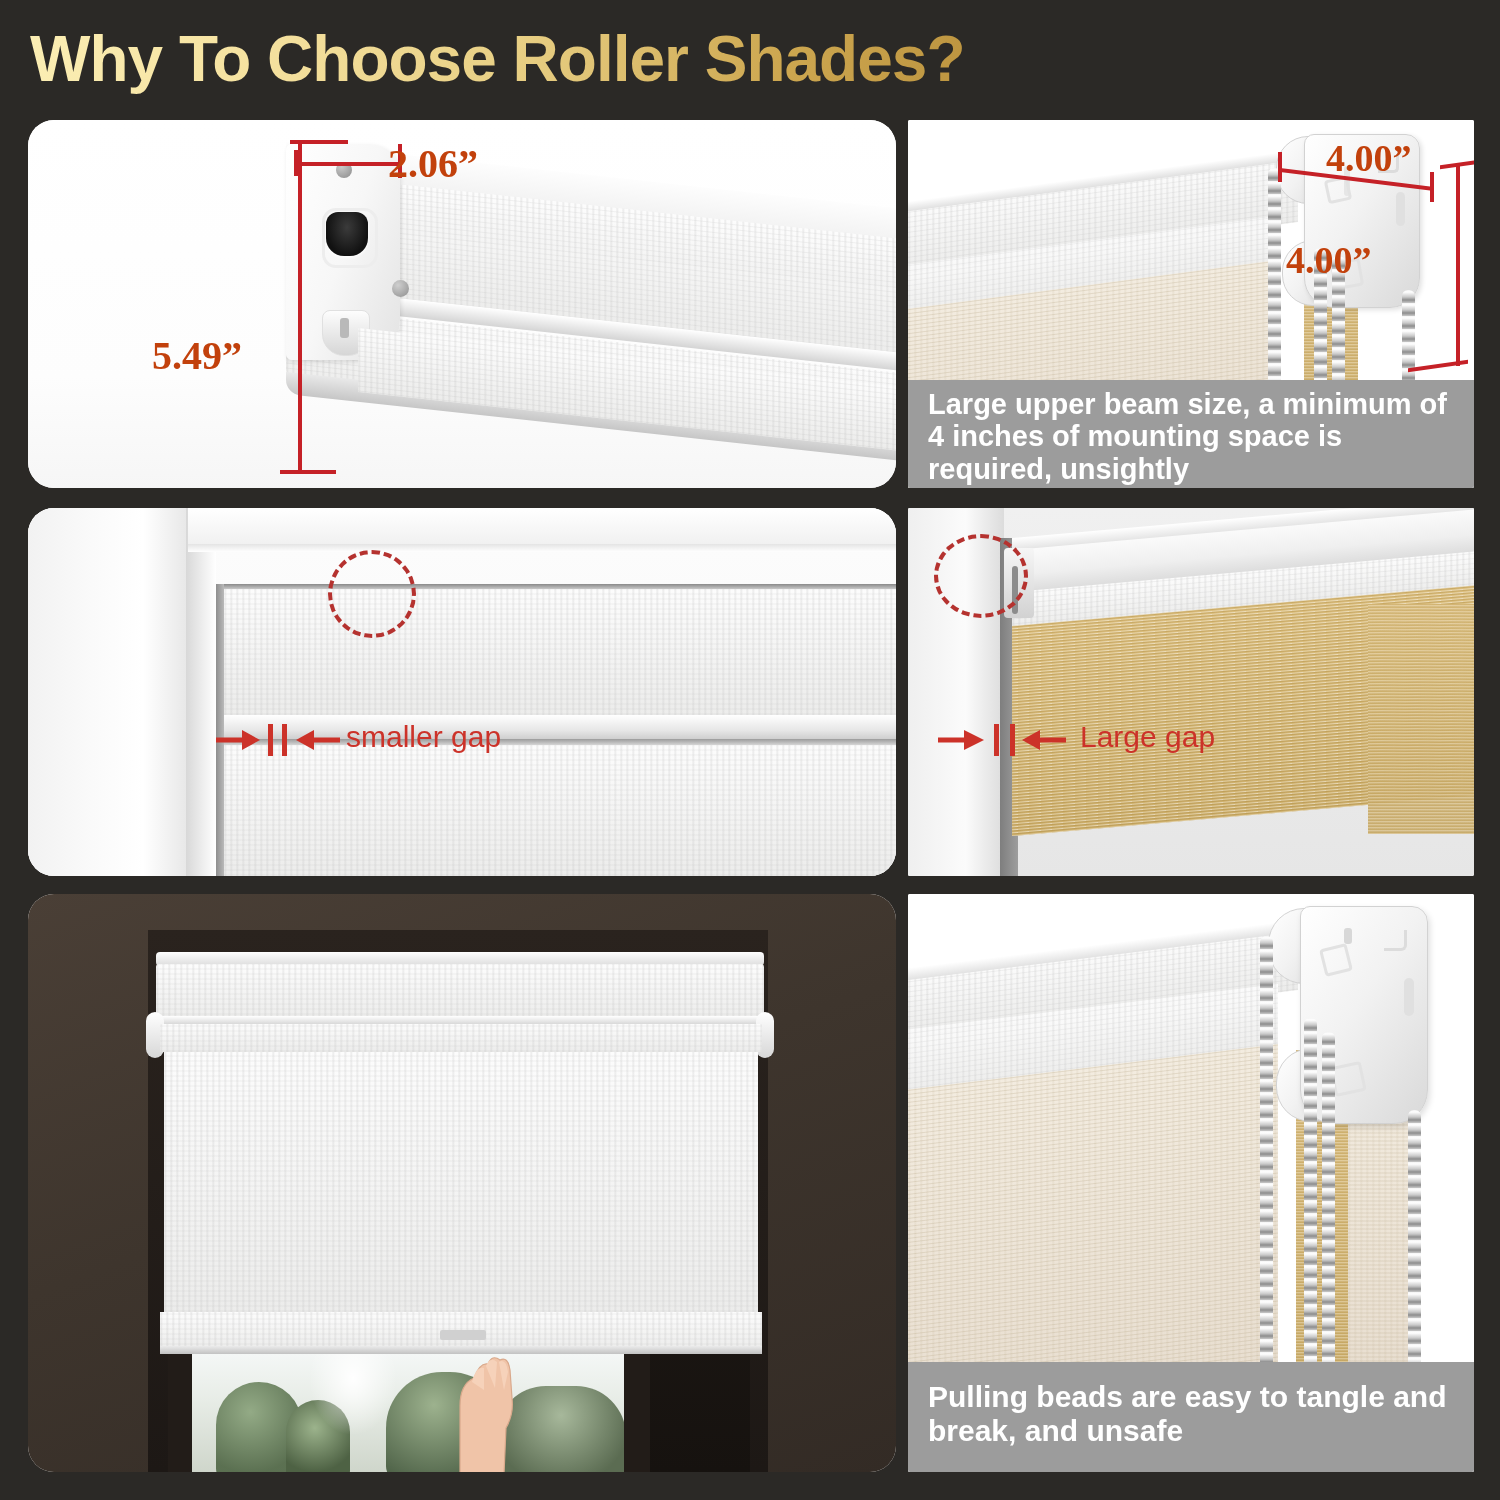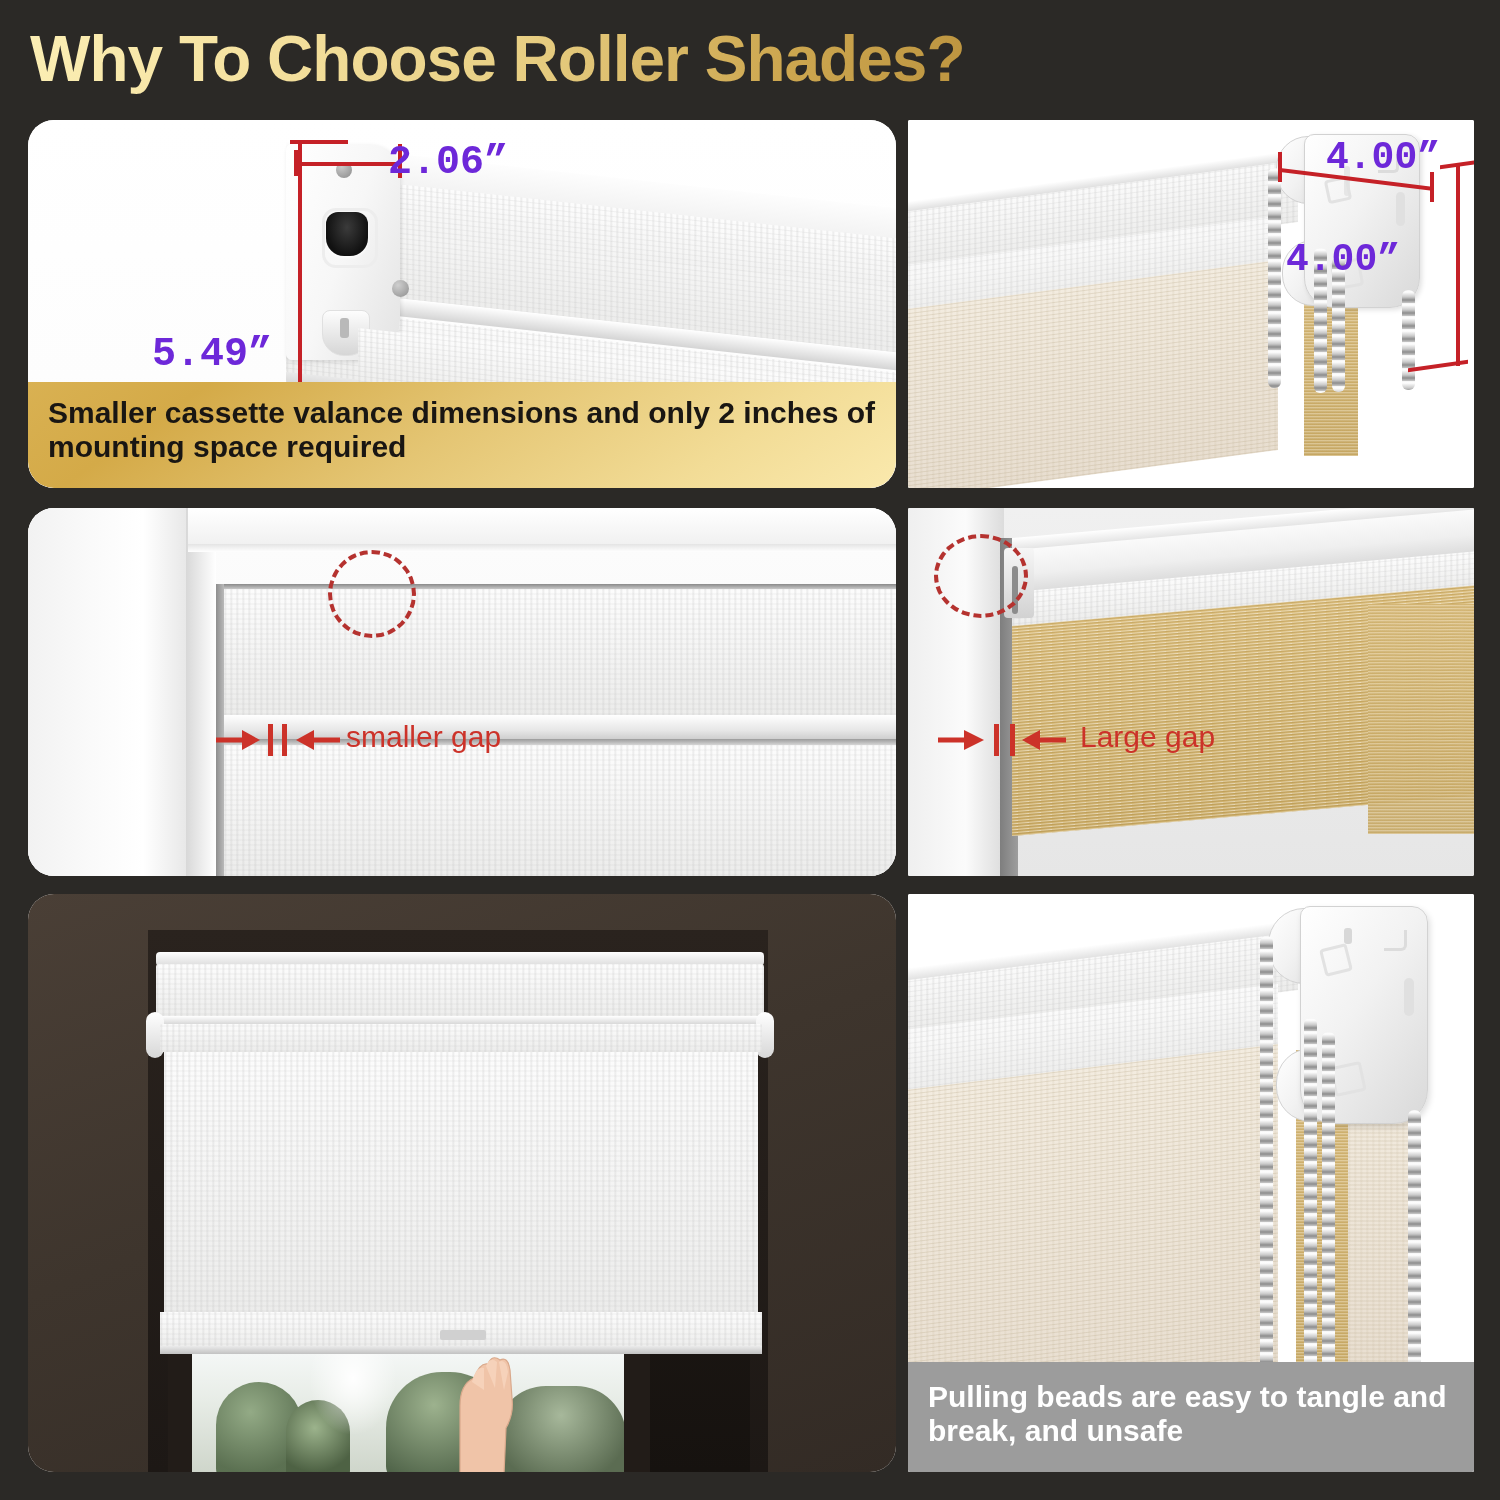--- a/index.html
+++ b/index.html
@@ -81,22 +81,22 @@
   .fabric-tan{
     background:
       repeating-linear-gradient(0deg, rgba(255,255,255,.55) 0px, rgba(255,255,255,.10) 1px, rgba(160,130,70,.28) 2px, rgba(255,255,255,.35) 3px),
       linear-gradient(180deg,#d8b871,#c9a85e);
   }
 
   
   .dimline{position:absolute;background:#c52127;}
   .dimcap{position:absolute;background:#c52127;}
   .dimtext{
-    position:absolute;color:#6d28d9;font-weight:bold;
-    font-family:Liberation Mono, monospace;white-space:nowrap;
+    position:absolute;color:#c2410c;font-weight:bold;
+    font-family:Liberation Serif, serif;white-space:nowrap;
   }
   .gaptext{
     position:absolute;color:#cc3229;font-weight:normal;font-size:30px;
     font-family:"Liberation Sans", sans-serif;white-space:nowrap;
   }
   .dashcircle{
     position:absolute;border:4px dashed #b5322f;border-radius:50%;
   }
   .beadchain{
     position:absolute;width:13px;
@@ -167,21 +167,20 @@
     <div class="dimcap" style="left:266px;top:30px;width:4px;height:26px;"></div>
     <div class="dimcap" style="left:370px;top:24px;width:4px;height:34px;"></div>
     <div class="dimtext" style="left:360px;top:20px;font-size:40px;">2.06”</div>
 
     <div class="dimline" style="left:270px;top:20px;width:4px;height:332px;"></div>
     <div class="dimcap" style="left:262px;top:20px;width:58px;height:4px;"></div>
     <div class="dimcap" style="left:252px;top:350px;width:56px;height:4px;"></div>
     <div class="dimtext" style="left:124px;top:212px;font-size:40px;">5.49”</div>
   </div>
 
-  <div class="caption gold">Smaller cassette valance dimensions and only 2 inches of mounting space required</div>
 </div>
 
 <div class="panel right p-tr">
   <div class="art">
     <div style="position:absolute;inset:0;background:#ffffff;"></div>
 
     <div class="fabric-white" style="position:absolute;left:-30px;top:34px;width:420px;height:68px;
                 transform:skewY(-7.5deg);transform-origin:right top;"></div>
     <div style="position:absolute;left:-30px;top:30px;width:420px;height:10px;
                 transform:skewY(-7.5deg);transform-origin:right top;
@@ -218,20 +217,21 @@
     <div class="dimcap" style="left:370px;top:32px;width:4px;height:30px;"></div>
     <div class="dimcap" style="left:522px;top:52px;width:4px;height:30px;"></div>
     <div class="dimtext" style="left:418px;top:16px;font-size:38px;">4.00”</div>
 
     <div class="dimline" style="left:548px;top:44px;width:4px;height:202px;"></div>
     <div class="dimcap" style="left:532px;top:42px;width:46px;height:4px;transform:skewY(-8deg);"></div>
     <div class="dimcap" style="left:500px;top:244px;width:60px;height:4px;transform:skewY(-8deg);"></div>
     <div class="dimtext" style="left:378px;top:118px;font-size:38px;">4.00”</div>
   </div>
 
+  <div class="caption gray">Large upper beam size, a minimum of 4 inches of mounting space is required, unsightly</div>
 </div>
 
 <div class="panel left p-ml">
   <div class="art">
     <div style="position:absolute;inset:0;background:linear-gradient(180deg,#fdfdfd,#f4f4f4);"></div>
 
     <div style="position:absolute;left:0;top:0;width:160px;height:368px;
                 background:linear-gradient(90deg,#f2f2f2 0%,#fafafa 40%,#ffffff 72%,#e7e7e7 100%);"></div>
     <div style="position:absolute;left:158px;top:0;width:30px;height:368px;
                 background:linear-gradient(90deg,#d8d8d8,#ffffff);"></div>

